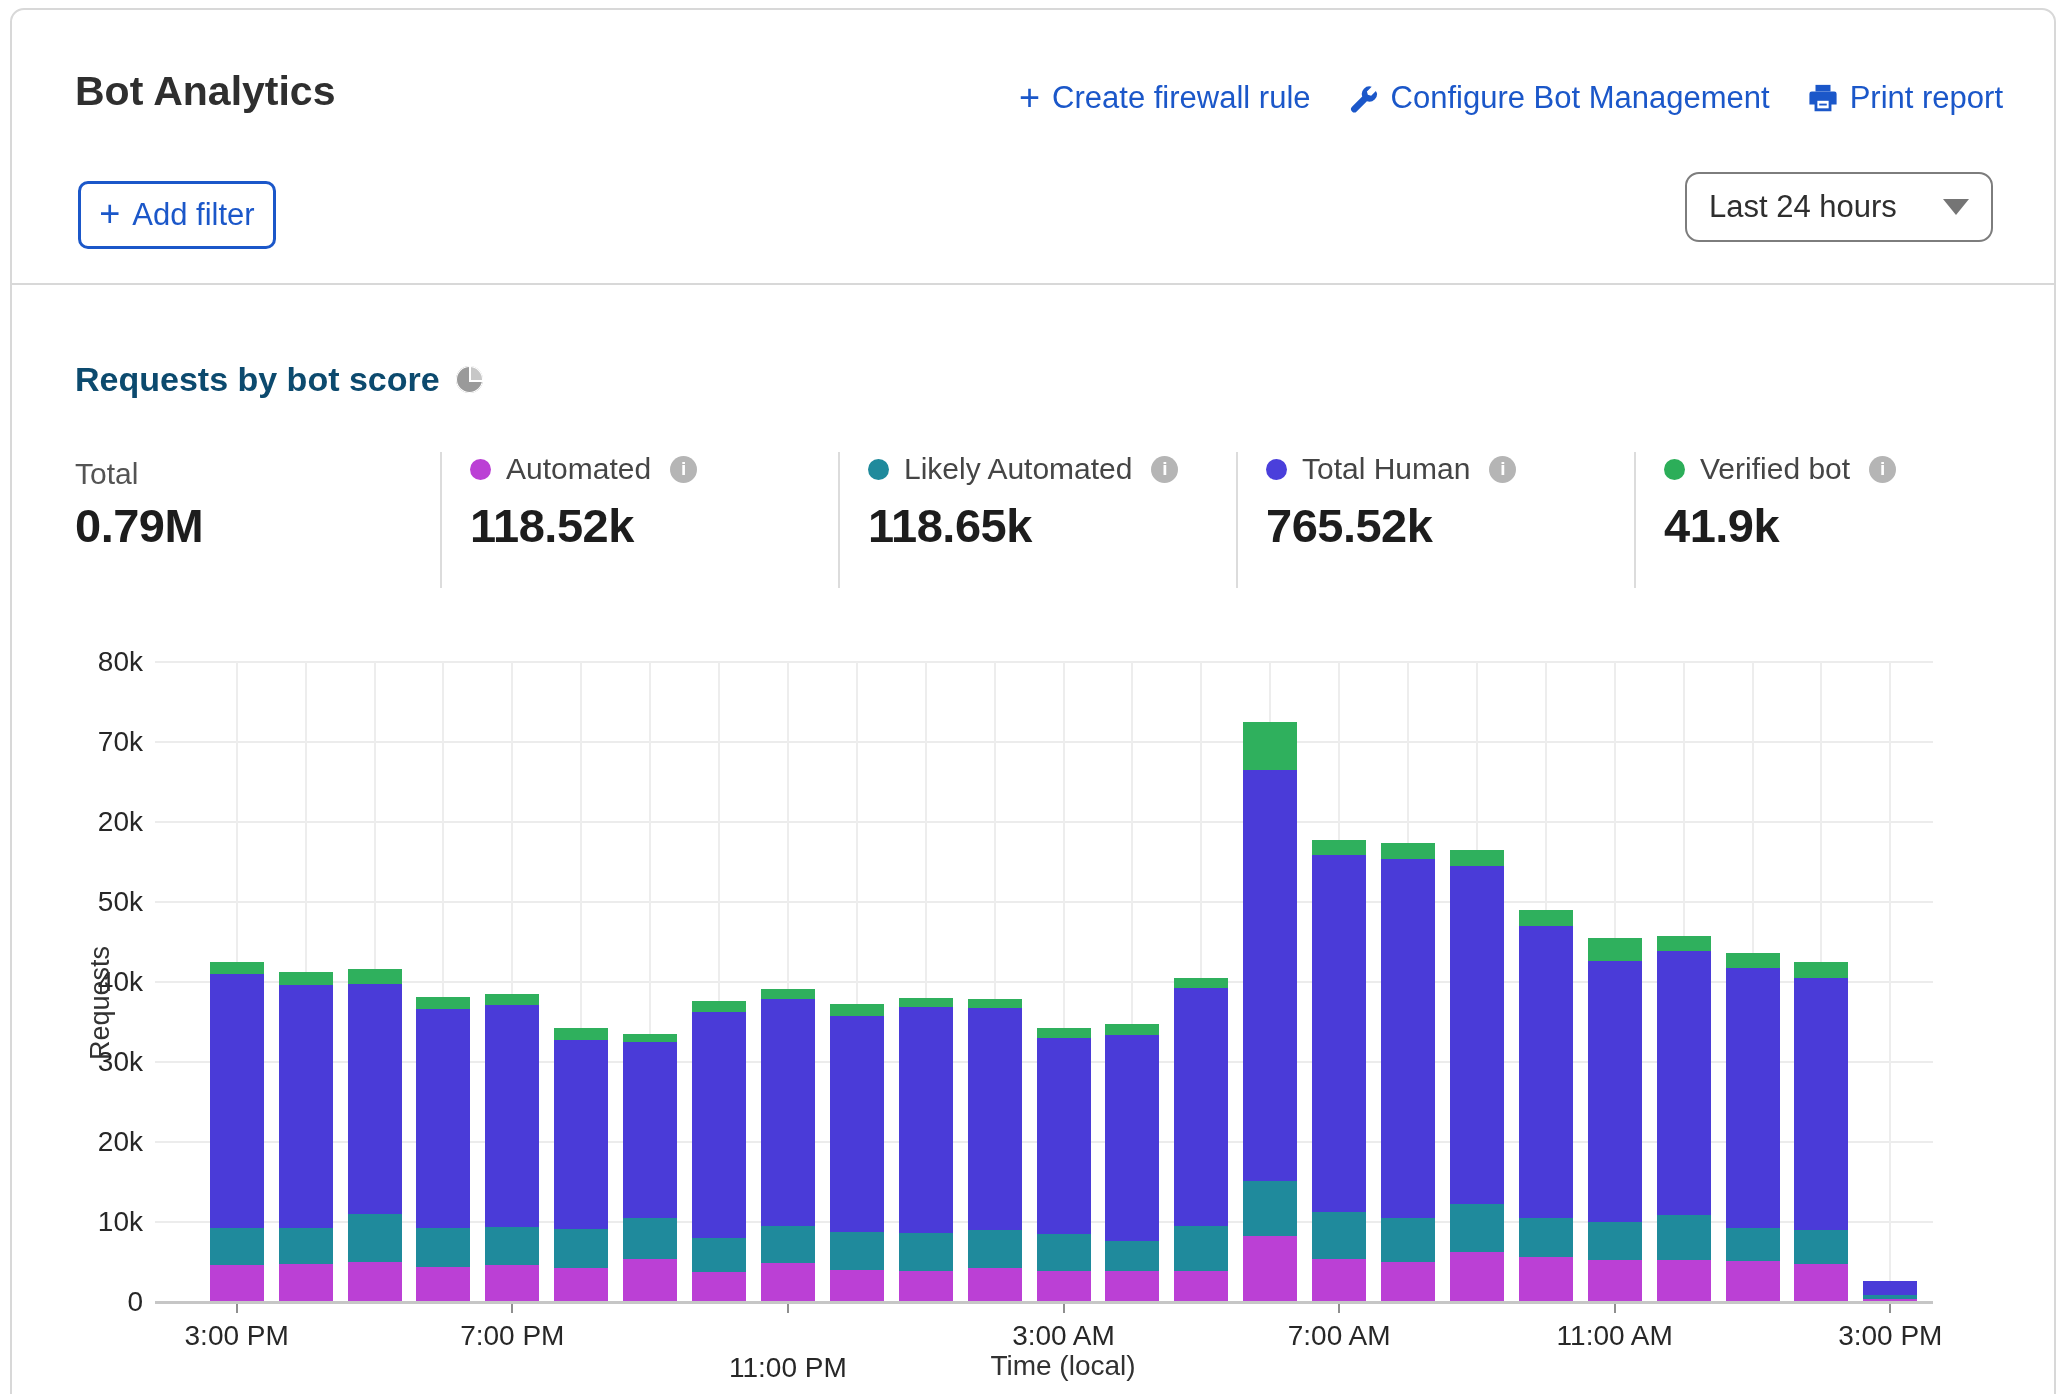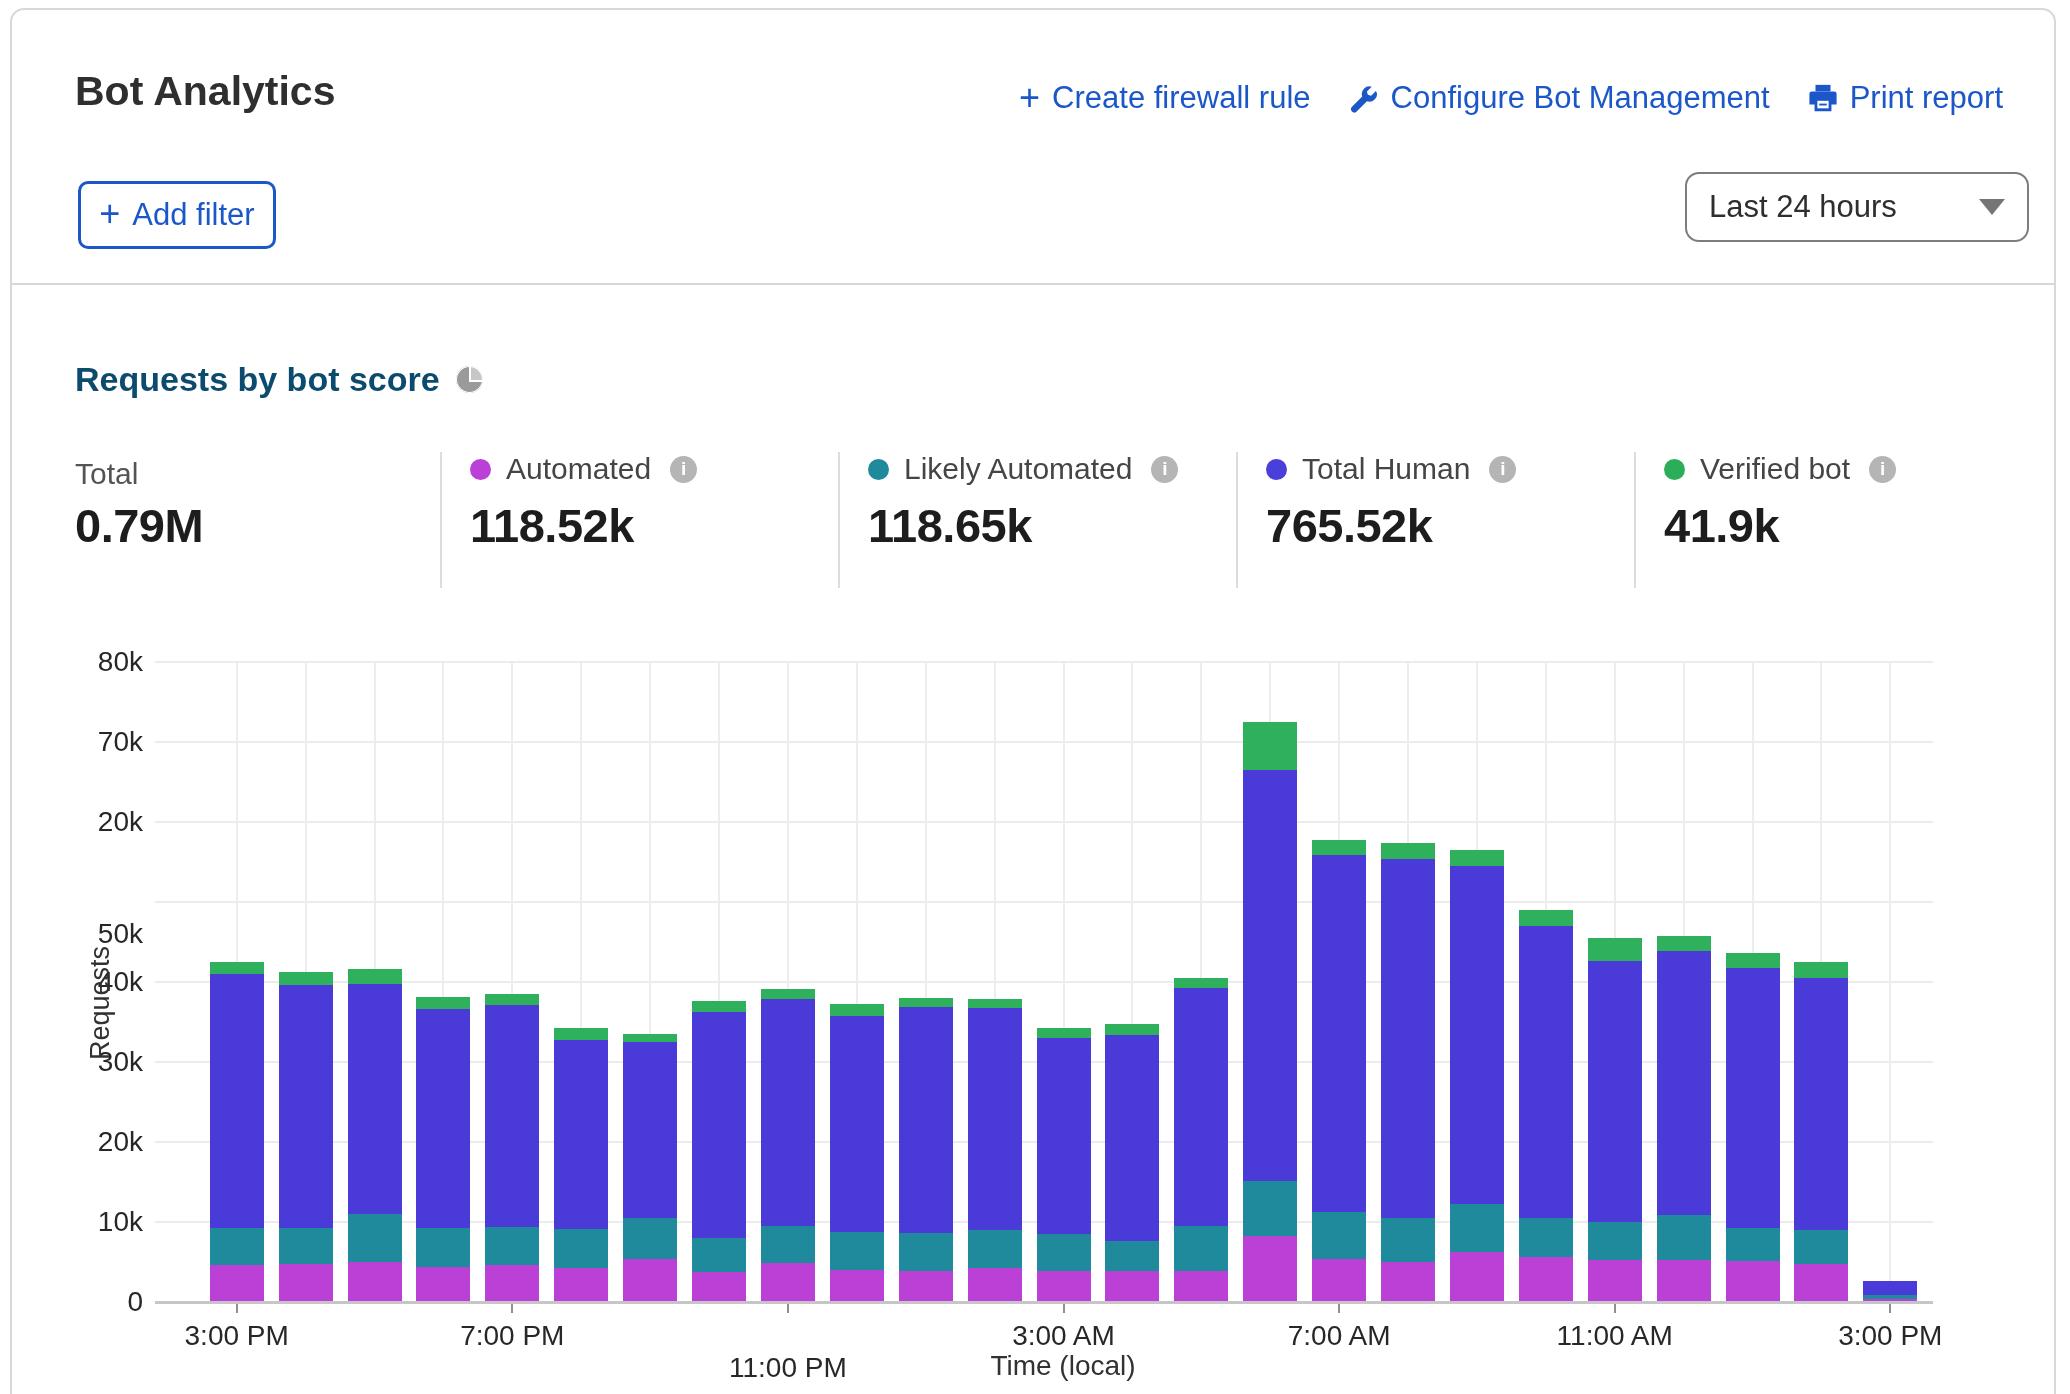--- a/index.html
+++ b/index.html
@@ -11,21 +11,21 @@
   #header-divider{left:12px;top:283px;width:2042px;height:2px;background:#d8d8d8;}
   
   #page-title{left:75px;top:68px;font-size:41px;font-weight:700;color:#2f2f2f;}
   #header-actions{top:80px;right:67px;display:flex;align-items:center;gap:38px;color:#1b57c9;font-size:31px;}
   .action{display:flex;align-items:center;gap:12px;cursor:pointer;white-space:nowrap;}
   .action .plus{font-size:36px;font-weight:500;line-height:30px;}
   .action svg{display:block;}
   #add-filter{left:78px;top:181px;width:192px;height:62px;border:3px solid #1b57c9;border-radius:10px;
               display:flex;align-items:center;justify-content:center;gap:12px;color:#1b57c9;font-size:31px;cursor:pointer;background:#fff;}
   #add-filter .plus{font-size:36px;font-weight:500;margin-top:-3px;}
-  #time-range{left:1685px;top:172px;width:344px;height:70px;border:2px solid #7d7d7d;border-radius:14px;background:#fff;
+  #time-range{left:1685px;top:172px;width:308px;height:70px;border:2px solid #7d7d7d;border-radius:14px;background:#fff;
               display:flex;align-items:center;color:#2e2e2e;font-size:31px;padding:0 22px;box-sizing:border-box;cursor:pointer;}
   #time-range .caret{margin-left:auto;width:0;height:0;border-left:13px solid transparent;border-right:13px solid transparent;border-top:16px solid #757575;}
   
   #section-title-row{left:75px;top:360px;display:flex;align-items:center;gap:16px;}
   #section-title{font-size:34px;font-weight:700;color:#0c4a6e;}
   .pie-icon{width:27px;height:27px;border-radius:50%;
             background:conic-gradient(#c7c7c7 0deg 95deg,#9a9a9a 95deg 360deg);
             box-shadow:inset 0 0 0 1px #fff;position:relative;}
   .pie-icon:after{content:"";position:absolute;left:50%;top:0;width:2px;height:50%;background:#fff;}
   .pie-icon:before{content:"";position:absolute;left:50%;top:50%;width:50%;height:2px;background:#fff;}
@@ -142,21 +142,21 @@
       <div class="ytick-label" style="left: 23px; top: 1286px;">0</div>
       <div class="hgrid" style="left: 155px; top: 1221px; width: 1778px;"></div>
       <div class="ytick-label" style="left: 23px; top: 1206px;">10k</div>
       <div class="hgrid" style="left: 155px; top: 1141px; width: 1778px;"></div>
       <div class="ytick-label" style="left: 23px; top: 1126px;">20k</div>
       <div class="hgrid" style="left: 155px; top: 1061px; width: 1778px;"></div>
       <div class="ytick-label" style="left: 23px; top: 1046px;">30k</div>
       <div class="hgrid" style="left: 155px; top: 981px; width: 1778px;"></div>
       <div class="ytick-label" style="left: 23px; top: 966px;">40k</div>
       <div class="hgrid" style="left: 155px; top: 901px; width: 1778px;"></div>
-      <div class="ytick-label" style="left: 23px; top: 918px; text-align: right;">50k</div>
+      <div class="ytick-label" style="left: 23px; top: 886px; text-align: right;">50k</div>
       <div class="hgrid" style="left: 155px; top: 821px; width: 1778px;"></div>
       <div class="ytick-label" style="left: 23px; top: 806px;">20k</div>
       <div class="hgrid" style="left: 155px; top: 741px; width: 1778px;"></div>
       <div class="ytick-label" style="left: 23px; top: 726px;">70k</div>
       <div class="hgrid" style="left: 155px; top: 661px; width: 1778px;"></div>
       <div class="ytick-label" style="left: 23px; top: 646px;">80k</div>
       <div class="vgrid" style="left: 235.7px; top: 662px; height: 640px;"></div>
       <div class="vgrid" style="left: 304.6px; top: 662px; height: 640px;"></div>
       <div class="vgrid" style="left: 373.5px; top: 662px; height: 640px;"></div>
       <div class="vgrid" style="left: 442.4px; top: 662px; height: 640px;"></div>

